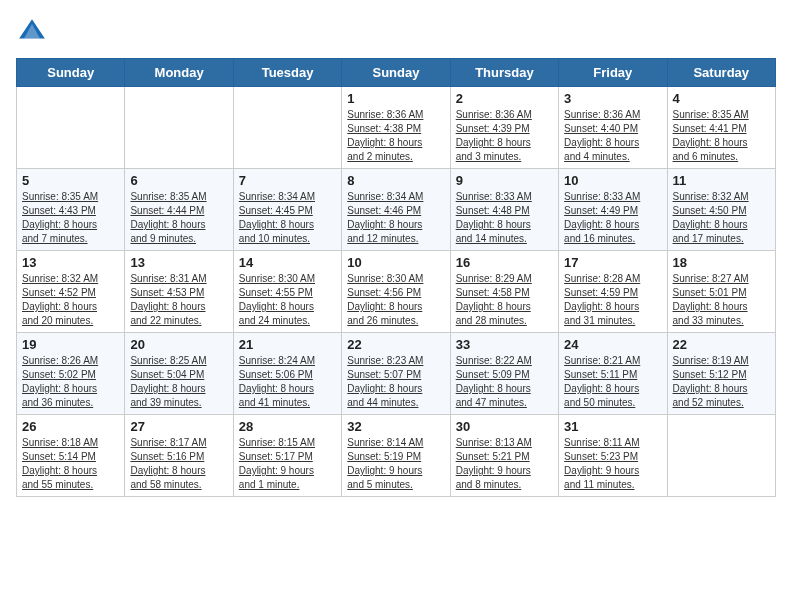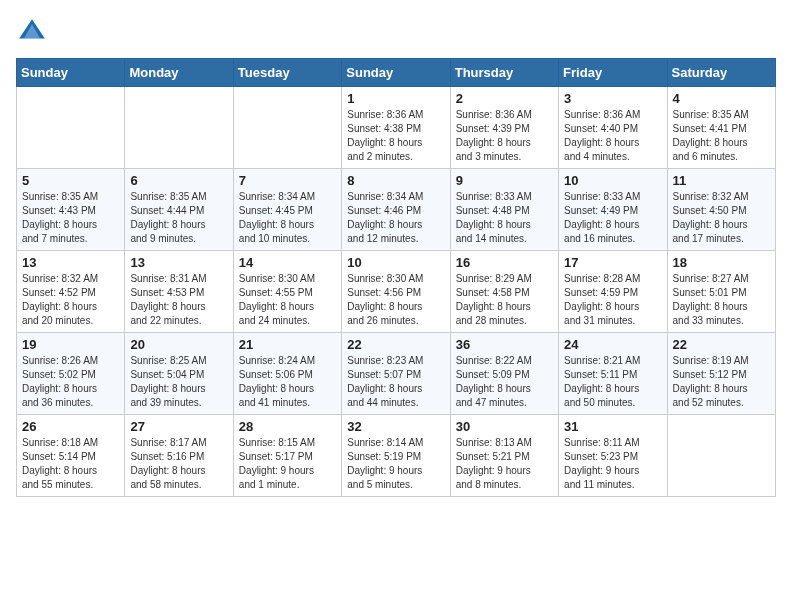--- a/index.html
+++ b/index.html
@@ -56,21 +56,21 @@
       width: 100%;
       border-collapse: collapse;
       border: 1px solid #ccc;
     }
     .calendar th {
       background: #2e6da4;
       color: #fff;
       padding: 6px 4px;
       font-size: 13px;
       font-weight: bold;
-      text-align: left;
+      text-align: center;
       border: 1px solid #2563a0;
     }
     .calendar td {
       vertical-align: top;
       padding: 4px 5px;
       border: 1px solid #ccc;
       font-size: 10.5px;
       color: #333;
       width: calc(100% / 7);
       min-height: 80px;
@@ -82,20 +82,21 @@
     .day-number {
       font-size: 13px;
       font-weight: bold;
       margin-bottom: 2px;
       color: #222;
     }
     .day-info {
       font-size: 10px;
       color: #333;
       line-height: 1.4;
+      text-decoration: underline;
     }
     .empty-cell {
       background: #f9f9f9;
     }
   </style>
 </head>
 <body>
 
 <div class="header">
   <div class="logo">
@@ -219,21 +220,21 @@
         </td>
         <td>
           <div class="day-number">21</div>
           <div class="day-info">Sunrise: 8:24 AM<br>Sunset: 5:06 PM<br>Daylight: 8 hours<br>and 41 minutes.</div>
         </td>
         <td>
           <div class="day-number">22</div>
           <div class="day-info">Sunrise: 8:23 AM<br>Sunset: 5:07 PM<br>Daylight: 8 hours<br>and 44 minutes.</div>
         </td>
         <td>
-          <div class="day-number">36</div>
+          <div class="day-number">33</div>
           <div class="day-info">Sunrise: 8:22 AM<br>Sunset: 5:09 PM<br>Daylight: 8 hours<br>and 47 minutes.</div>
         </td>
         <td>
           <div class="day-number">24</div>
           <div class="day-info">Sunrise: 8:21 AM<br>Sunset: 5:11 PM<br>Daylight: 8 hours<br>and 50 minutes.</div>
         </td>
         <td>
           <div class="day-number">22</div>
           <div class="day-info">Sunrise: 8:19 AM<br>Sunset: 5:12 PM<br>Daylight: 8 hours<br>and 52 minutes.</div>
         </td>

